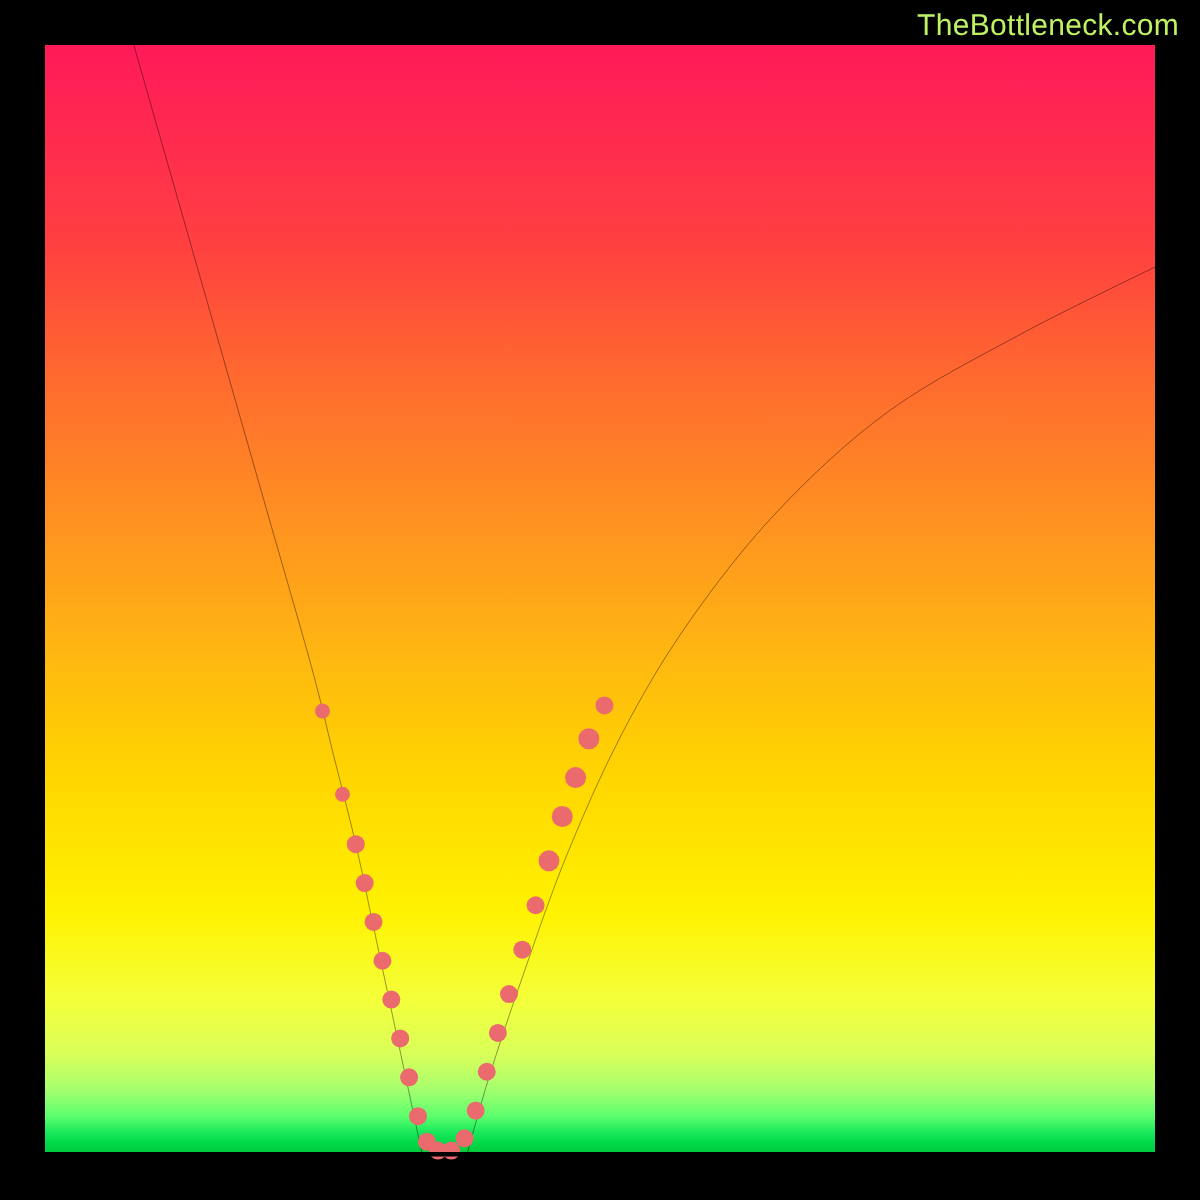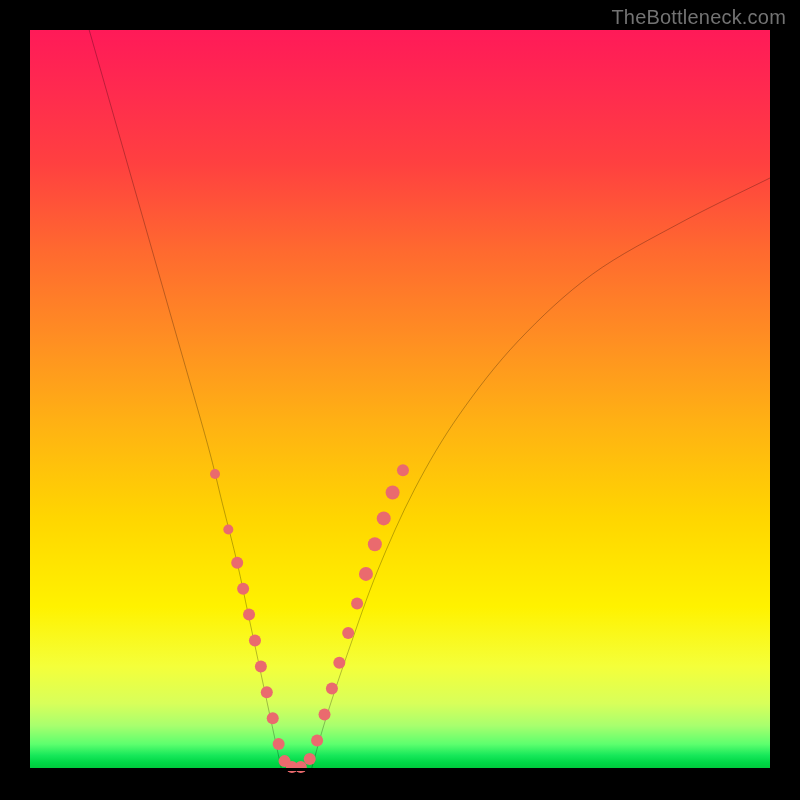--- a/index.html
+++ b/index.html
@@ -58,21 +58,21 @@
     left: 0;
     top: 0;
     width: 740px;
     height: 740px;
     overflow: visible;
   }
   .watermark {
     position: absolute;
     top: 6px;
     right: 14px;
-    color: #737373;
+    color: #bef264;
     font-size: 20px;
     font-weight: 400;
     letter-spacing: 0.2px;
     user-select: none;
   }
 </style>
 </head>
 <body>
 
 <div class="stage">

